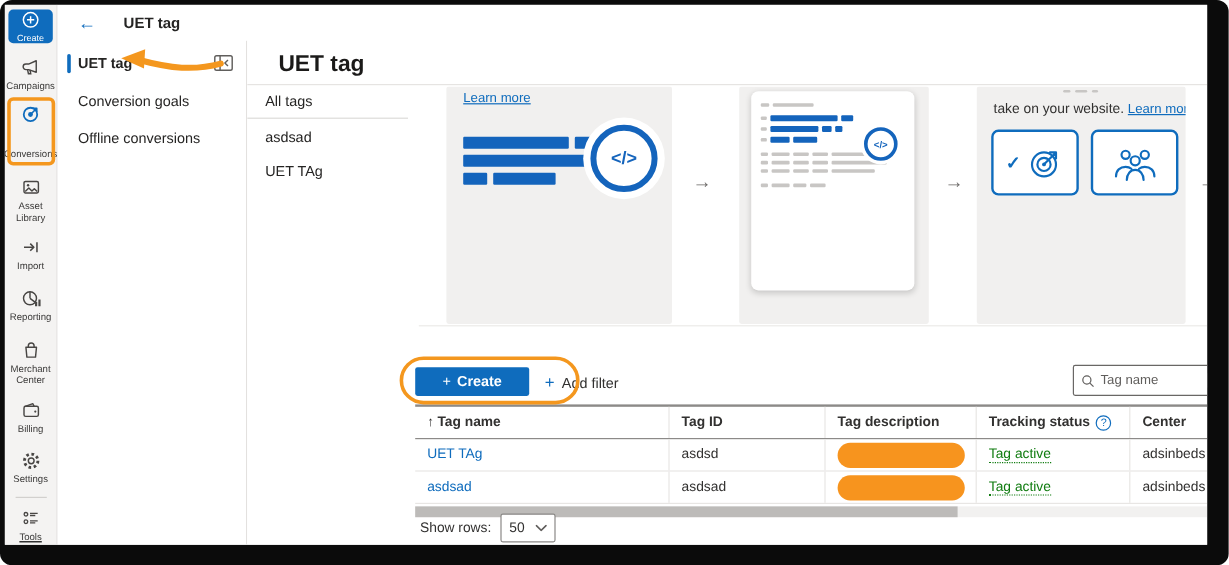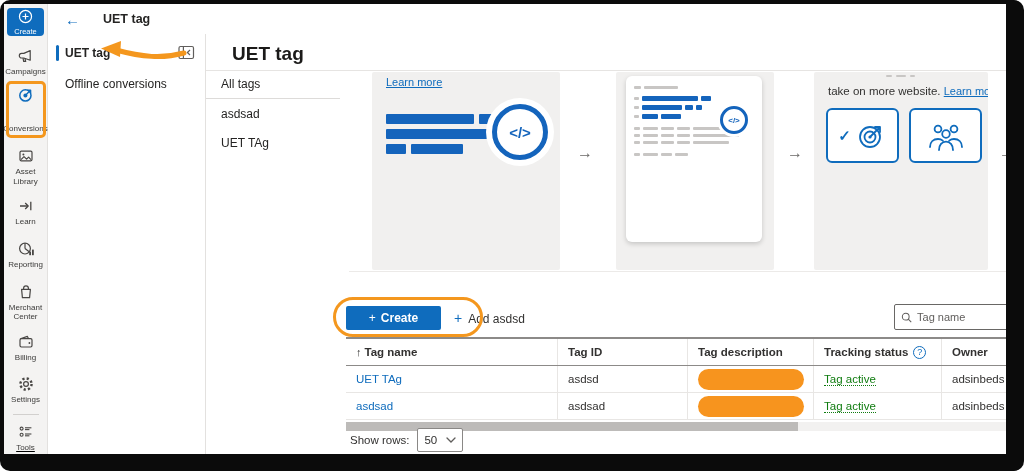--- a/index.html
+++ b/index.html
@@ -137,21 +137,21 @@
           </svg>
       <span class="lbl" style="width:30px;">Asset Library</span>
     </div>
 
     <div class="rail-item" style="margin-top:2px;">
       <svg width="18" height="18" viewBox="0 0 18 18">
             <line x1="3" y1="9" x2="11" y2="9" stroke="#484644" stroke-width="1.3"></line>
             <path d="M8.2 6l3 3-3 3" fill="none" stroke="#484644" stroke-width="1.3" stroke-linejoin="round"></path>
             <line x1="13.8" y1="4.8" x2="13.8" y2="13.2" stroke="#484644" stroke-width="1.3"></line>
           </svg>
-      <span class="lbl">Learn</span>
+      <span class="lbl">Import</span>
     </div>
 
     <div class="rail-item" style="margin-top:4px;">
       <svg width="18" height="18" viewBox="0 0 18 18">
             <circle cx="8" cy="8.6" r="5.4" fill="none" stroke="#484644" stroke-width="1.2"></circle>
             <path d="M8 8.6V3.2M8 8.6l4.2 3.2" fill="none" stroke="#484644" stroke-width="1.2"></path>
             <rect x="12.2" y="11.6" width="1.8" height="3.6" fill="#484644"></rect>
             <rect x="15" y="9.6" width="1.8" height="5.6" fill="#484644"></rect>
           </svg>
       <span class="lbl">Reporting</span>
@@ -209,20 +209,23 @@
       <svg class="panel-toggle" width="17" height="15" viewBox="0 0 17 15">
             <rect x="1" y="1.5" width="14.5" height="12" rx="1.5" fill="none" stroke="#605e5c" stroke-width="1.2"></rect>
             <line x1="5.4" y1="1.5" x2="5.4" y2="13.5" stroke="#605e5c" stroke-width="1.2"></line>
             <path d="M12 5l-2.6 2.5L12 10" fill="none" stroke="#605e5c" stroke-width="1.2" stroke-linejoin="round"></path>
           </svg>
     </div>
     <svg class="annot-arrow" width="92" height="24" viewBox="0 0 92 24">
       <path d="M88 15 C 66 21, 46 19, 20 12" fill="none" stroke="#f4971e" stroke-width="5" stroke-linecap="round"></path>
       <path d="M25 3 L5 10.5 L24 19 Z" fill="#f4971e"></path>
     </svg>
+    <div class="subnav-item">
+      <span>Conversion goals</span>
+    </div>
     <div class="subnav-item">
       <span>Offline conversions</span>
     </div>
   </div>
 
   <div class="main">
     <div class="page-title">UET tag</div>
     <div class="main-rule"></div>
 
     <div class="tagfilters">
@@ -313,21 +316,21 @@
       </div>
 
       <span class="flow-arrow" style="left:438px;">→</span>
 
       <div class="card card3">
         <div class="c3-cut">
               <div class="d" style="width:6px;"></div>
               <div class="d" style="width:10px;"></div>
               <div class="d" style="width:5px;"></div>
             </div>
-        <div class="c3-text"><span>take on more website.</span> <span class="learnmore">Learn more</span></div>
+        <div class="c3-text"><span>take on your website.</span> <span class="learnmore">Learn more</span></div>
         <div class="c3-boxes">
           <div class="c3-box">
             <span class="check">✓</span>
             <svg width="32" height="32" viewBox="0 0 32 32">
                   <circle cx="15" cy="17" r="10" fill="none" stroke="#0f6cbd" stroke-width="1.8"></circle>
                   <circle cx="15" cy="17" r="5.5" fill="none" stroke="#0f6cbd" stroke-width="1.8"></circle>
                   <circle cx="15" cy="17" r="1.6" fill="#0f6cbd"></circle>
                   <path d="M15.5 16.5L25 7M25 7h-5M25 7v5" fill="none" stroke="#0f6cbd" stroke-width="1.8" stroke-linecap="round"></path>
                 </svg>
           </div>
@@ -340,21 +343,21 @@
                 </svg>
           </div>
         </div>
       </div>
 
       <span class="flow-arrow" style="left:650px;">→</span>
     </div>
 
     <button class="create-btn"><span class="plus">+</span><span>Create</span></button>
     <div class="annot-ellipse"></div>
-    <div class="addfilter"><span class="plus">+</span><span>Add asdsd</span></div>
+    <div class="addfilter"><span class="plus">+</span><span>Add filter</span></div>
     <div class="searchbox">
       <svg width="13" height="13" viewBox="0 0 14 14">
             <circle cx="6" cy="6" r="4.3" fill="none" stroke="#605e5c" stroke-width="1.3"></circle>
             <line x1="9.2" y1="9.2" x2="13" y2="13" stroke="#605e5c" stroke-width="1.3"></line>
           </svg>
       <input placeholder="Tag name" style="">
     </div>
 
     <div class="tbl">
       <div class="trow thead">
@@ -366,21 +369,21 @@
               <span>Tag ID</span>
             </div>
         <div class="tcell">
               <span>Tag description</span>
             </div>
         <div class="tcell">
               <span>Tracking status</span>
               <span class="help">?</span>
             </div>
         <div class="tcell">
-              <span>Owner</span>
+              <span>Center</span>
             </div>
       </div>
       <div class="tbody">
         <div class="trow">
           <div class="tcell linkcell">UET TAg</div>
           <div class="tcell">asdsd</div>
           <div class="tcell">
                 <div class="pill"></div>
               </div>
           <div class="tcell">

